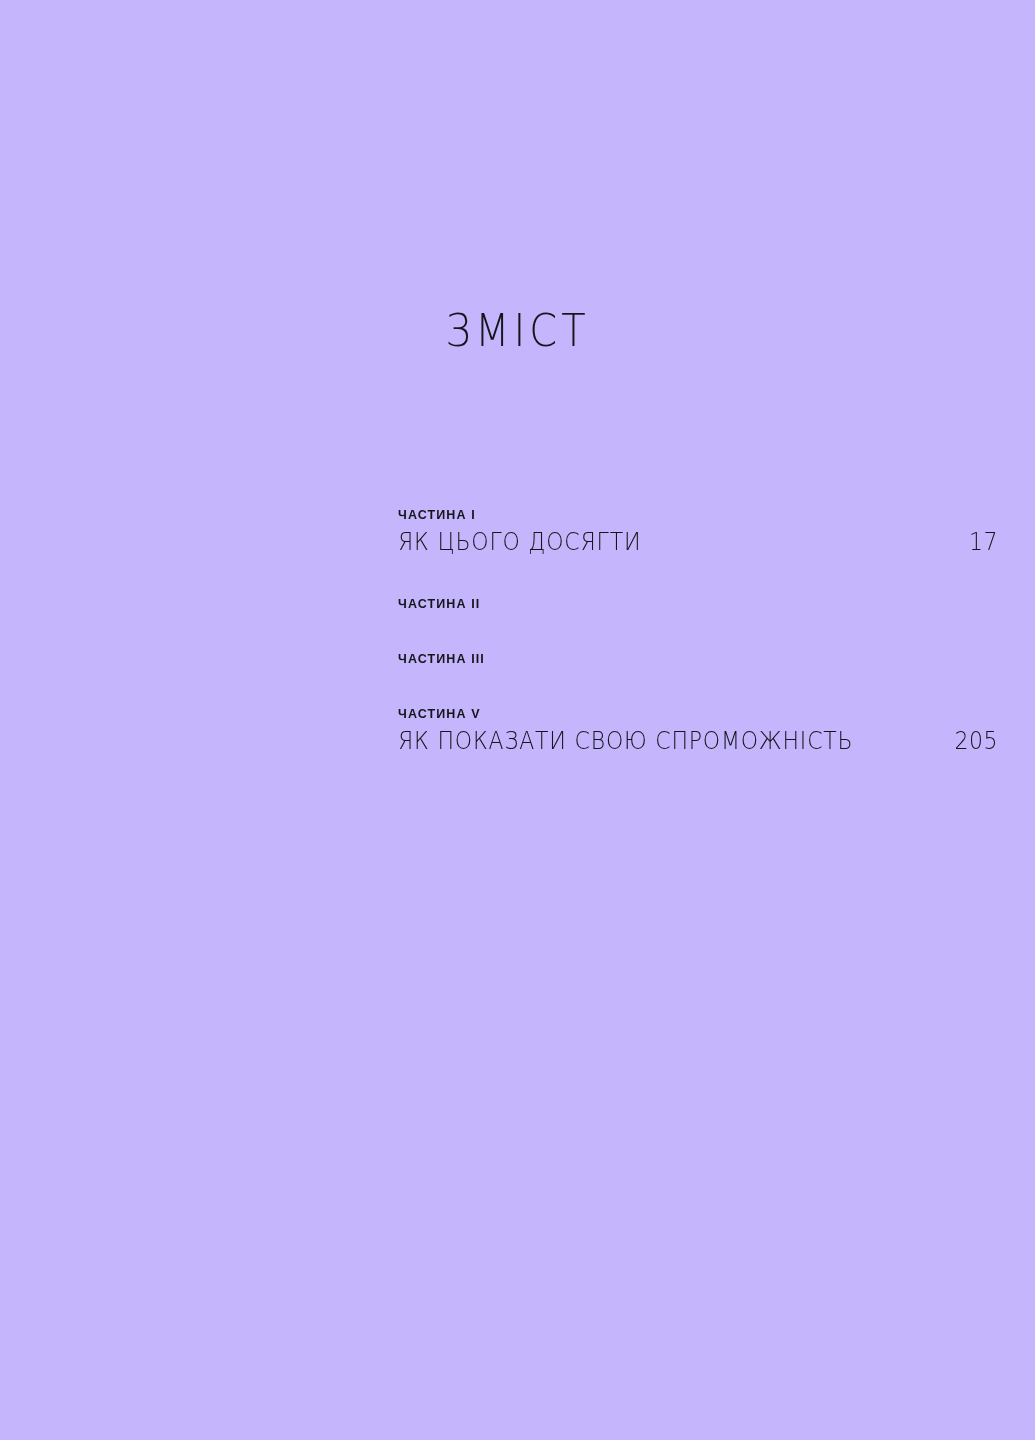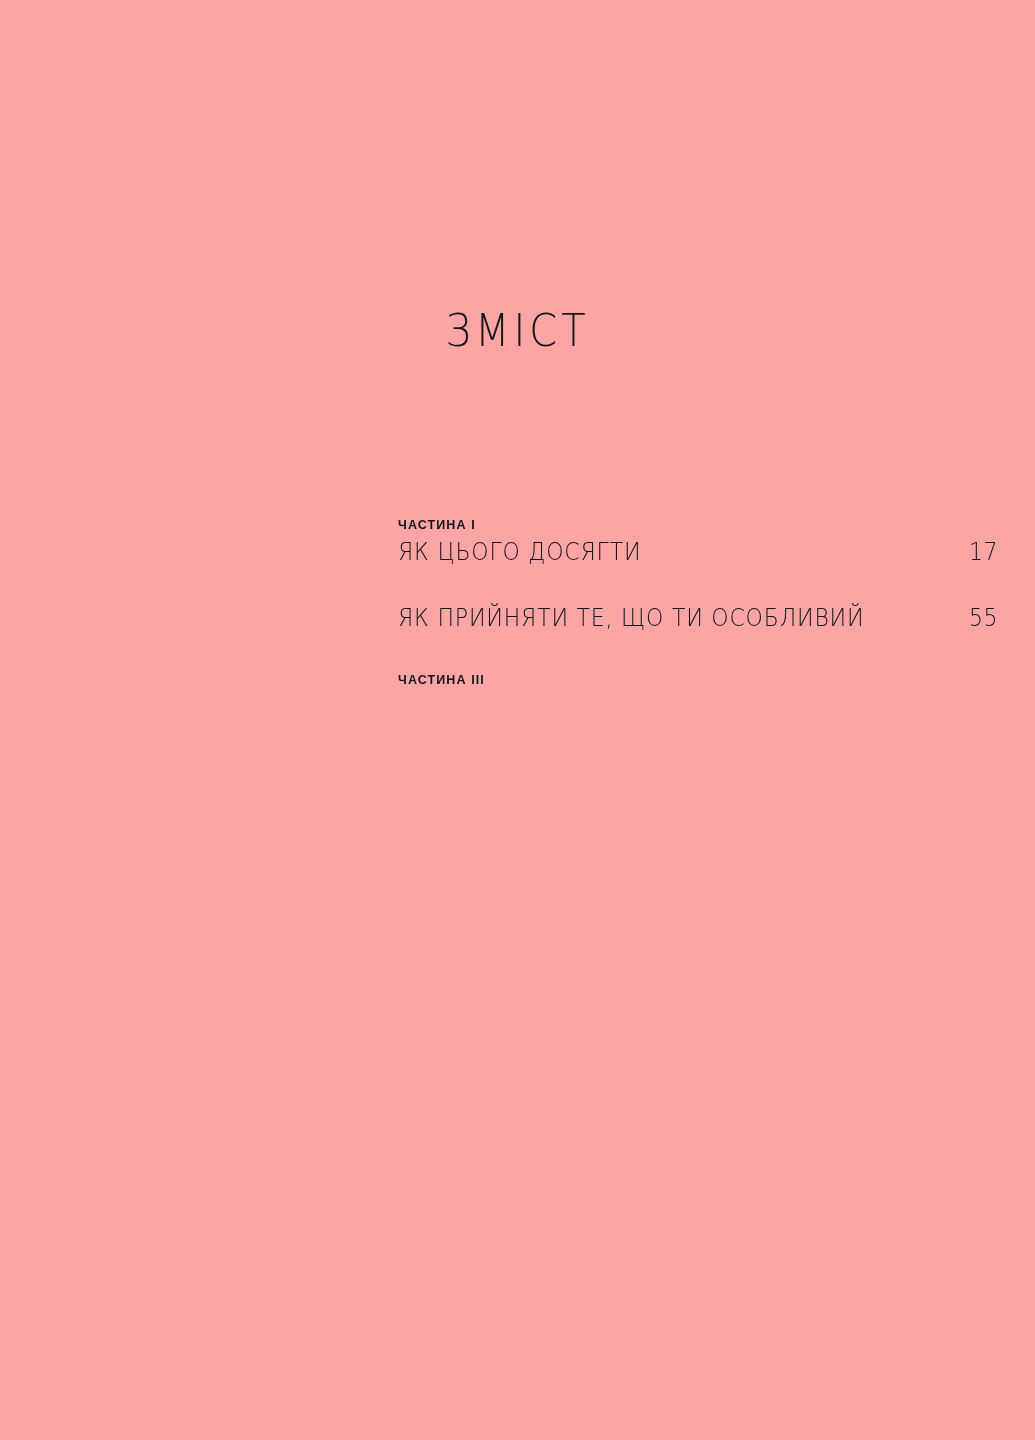--- a/index.html
+++ b/index.html
@@ -12,21 +12,21 @@
     height: 1440px;
     position: relative;
     font-family: "Liberation Sans", sans-serif;
     color: #1a1a1a;
     overflow: hidden;
   }
 
   .page {
     position: absolute;
     inset: 0;
-    background: #fca5a5;
+    background: #c4b5fd;
   }
 
   
   .toc-title {
     position: absolute;
     top: 305px;
     left: 0;
     width: 100%;
     text-align: center;
     font-family: "DejaVu Sans", sans-serif;
@@ -41,21 +41,20 @@
   
   .toc-list {
     position: absolute;
     top: 508px;
     left: 398px;
     width: 600px;
   }
 
   .toc-entry {
     margin-bottom: 41px;
-    margin-top: 10px;
   }
   .toc-entry:last-child {
     margin-bottom: 0;
   }
 
   .part-label {
     font-family: "Liberation Sans", sans-serif;
     font-size: 12.5px;
     font-weight: bold;
     letter-spacing: 1.1px;
@@ -104,28 +103,32 @@
 
     <div class="toc-entry">
       <div class="part-label">ЧАСТИНА I</div>
       <div class="entry-row">
         <div class="entry-title">ЯК ЦЬОГО ДОСЯГТИ</div>
         <div class="entry-page">17</div>
       </div>
     </div>
 
     <div class="toc-entry">
-      <div class="entry-row">
-        <div class="entry-title">ЯК ПРИЙНЯТИ ТЕ, ЩО ТИ ОСОБЛИВИЙ</div>
-        <div class="entry-page">55</div>
-      </div>
+      <div class="part-label">ЧАСТИНА II</div>
     </div>
 
     <div class="toc-entry">
       <div class="part-label">ЧАСТИНА III</div>
     </div>
 
     <div class="toc-entry">
     </div>
 
+    <div class="toc-entry">
+      <div class="part-label">ЧАСТИНА V</div>
+      <div class="entry-row">
+        <div class="entry-title">ЯК ПОКАЗАТИ СВОЮ СПРОМОЖНІСТЬ</div>
+        <div class="entry-page">205</div>
+      </div>
+    </div>
 
   </div>
 </div>
 
 </body></html>

